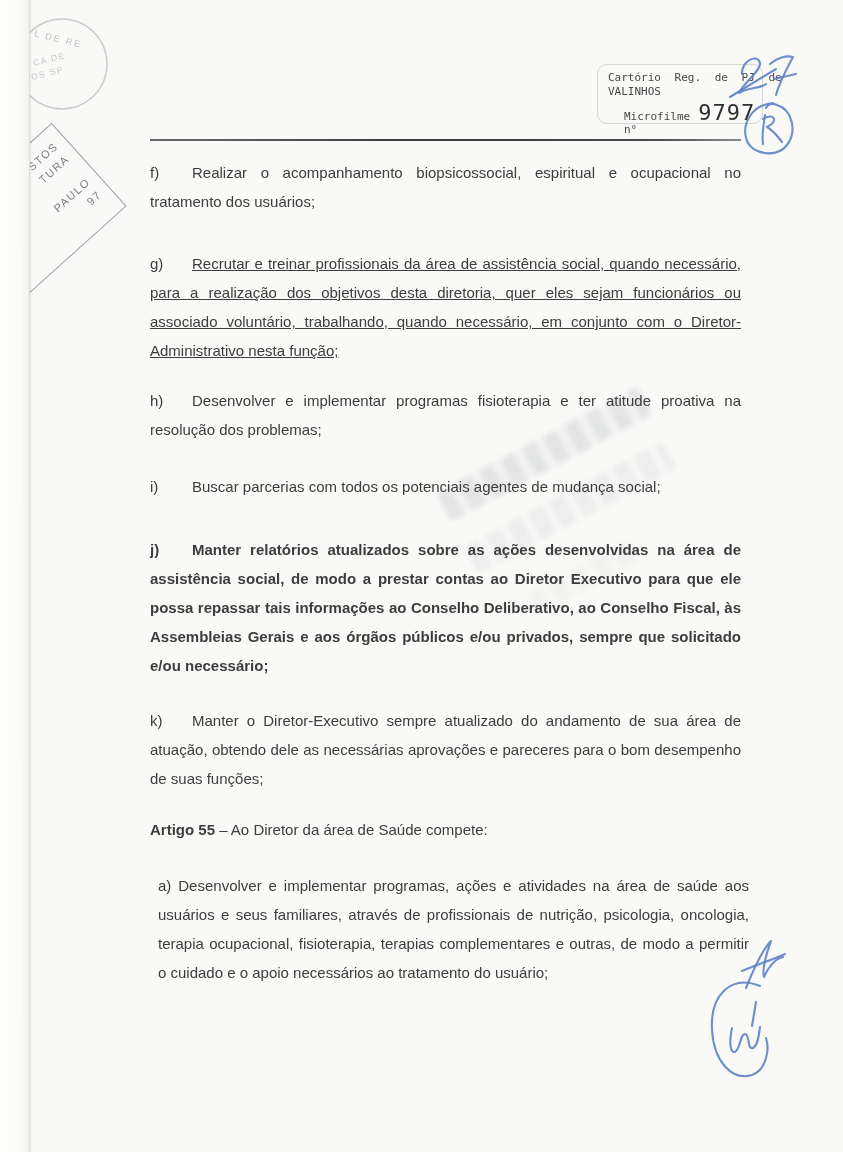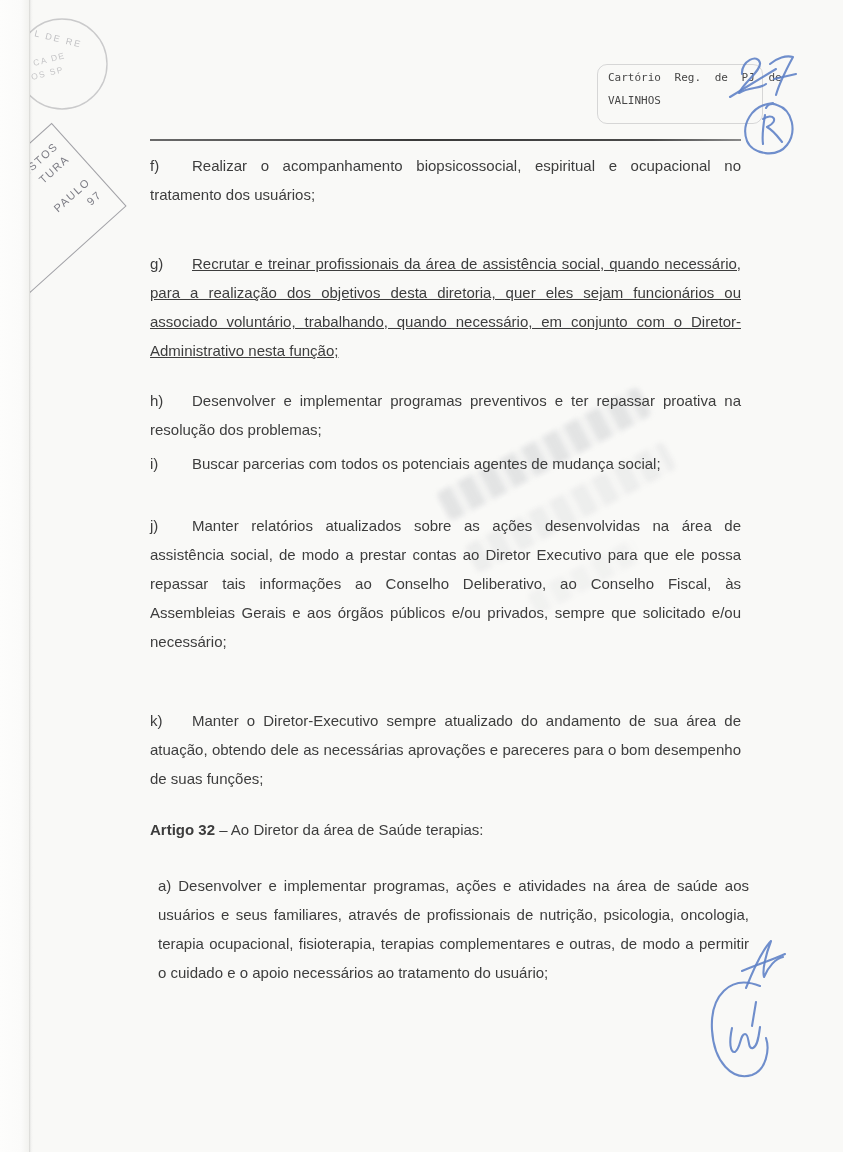--- a/index.html
+++ b/index.html
@@ -30,21 +30,21 @@
   }
   .rect-stamp .gap{height:14px;}
   
   .cartorio{
     position:absolute;left:597px;top:64px;width:166px;height:60px;z-index:2;
     border:1px solid rgba(90,90,100,0.22);border-radius:10px;
     font-family:"DejaVu Sans Mono",monospace;color:#474747;
     padding:6px 8px 0 10px;box-sizing:border-box;
   }
   .cartorio .l1{font-size:11px;word-spacing:7px;white-space:nowrap;}
-  .cartorio .l2{font-size:11px;margin-top:10px;}
+  .cartorio .l2{font-size:11px;margin-top:1px;}
   .cartorio .l3{display:flex;align-items:baseline;margin-top:2px;margin-left:16px;}
   .cartorio .l3 .lbl{font-size:11px;}
   .cartorio .l3 .num{font-size:22px;color:#2e2e2e;margin-left:8px;letter-spacing:1px;}
   
   .h-rule{
     position:absolute;left:150px;top:139px;width:591px;height:2px;z-index:2;
     background:linear-gradient(to right,#6a6a6a,#3a3a3a 45%,#4a4a4a 85%,#8a8a8a);
   }
   
   .ink{position:absolute;z-index:3;}
@@ -82,57 +82,61 @@
   <div>PAULO</div>
   <div>97</div>
 </div>
 
 <div class="left-strip"></div>
 <div class="edge-line"></div>
 
 <div class="cartorio">
   <div class="l1">Cartório Reg. de PJ de</div>
   <div class="l2">VALINHOS</div>
+  <div class="l3">
+    <span class="lbl">Microfilme n°</span>
+    <span class="num">9797</span>
+  </div>
 </div>
 
 <svg class="ink" style="left:728px;top:40px;" width="82" height="64" viewBox="0 0 82 64">
   <path d="M14 34 C 13 21, 30 13, 32 23 C 33 31, 16 42, 11 53 C 21 47, 32 49, 38 44"></path>
   <path d="M2 57 L 48 29"></path>
   <path d="M42 24 C 49 18, 58 15, 65 17 C 58 30, 51 44, 48 55"></path>
   <path d="M46 39 L 68 34"></path>
 </svg>
 
 <svg class="ink" style="left:737px;top:97px;" width="66" height="62" viewBox="0 0 66 62">
   <path d="M36 6 C 14 8, 4 28, 10 44 C 16 58, 40 61, 50 48 C 60 35, 56 13, 40 8 C 35 6, 31 7, 29 11"></path>
   <path d="M28 18 C 26 30, 25 40, 26 47"></path>
   <path d="M26 22 C 36 15, 43 24, 30 30 C 37 34, 41 40, 45 45"></path>
 </svg>
 
 <div class="h-rule"></div>
 
-<p class="doc-text" style="top:136px;">
+<p class="doc-text" style="top:143px;">
   <span class="letter">f)</span><span>Realizar o acompanhamento biopsicossocial, espiritual e ocupacional no tratamento dos usuários;</span>
 </p>
 <p class="doc-text" style="top:234px;text-decoration:underline;">
   <span class="letter">g)</span><span>Recrutar e treinar profissionais da área de assistência social, quando necessário, para a realização dos objetivos desta diretoria, quer eles sejam funcionários ou associado voluntário, trabalhando, quando necessário, em conjunto com o Diretor-Administrativo nesta função;</span>
 </p>
 <p class="doc-text" style="top:371px;">
-  <span class="letter">h)</span><span>Desenvolver e implementar programas preventivos e ter repassar proativa na resolução dos problemas;</span>
+  <span class="letter">h)</span><span>Desenvolver e implementar programas fisioterapia e ter atitude proativa na resolução dos problemas;</span>
 </p>
-<p class="doc-text" style="top:434px;">
+<p class="doc-text" style="top:457px;">
   <span class="letter">i)</span><span>Buscar parcerias com todos os potenciais agentes de mudança social;</span>
 </p>
-<p class="doc-text" style="top:496px;">
+<p class="doc-text" style="top:520px;font-weight:bold;">
   <span class="letter">j)</span><span>Manter relatórios atualizados sobre as ações desenvolvidas na área de assistência social, de modo a prestar contas ao Diretor Executivo para que ele possa repassar tais informações ao Conselho Deliberativo, ao Conselho Fiscal, às Assembleias Gerais e aos órgãos públicos e/ou privados, sempre que solicitado e/ou necessário;</span>
 </p>
 <p class="doc-text" style="top:691px;">
   <span class="letter">k)</span><span>Manter o Diretor-Executivo sempre atualizado do andamento de sua área de atuação, obtendo dele as necessárias aprovações e pareceres para o bom desempenho de suas funções;</span>
 </p>
 <p class="doc-text" style="top:800px;">
-  <span class="bold">Artigo 32</span><span> – Ao Diretor da área de Saúde terapias:</span>
+  <span class="bold">Artigo 55</span><span> – Ao Diretor da área de Saúde compete:</span>
 </p>
 <p class="doc-text" style="top:856px;margin-left:8px;">
   <span>a) Desenvolver e implementar programas, ações e atividades na área de saúde aos usuários e seus familiares, através de profissionais de nutrição, psicologia, oncologia, terapia ocupacional, fisioterapia, terapias complementares e outras, de modo a permitir o cuidado e o apoio necessários ao tratamento do usuário;</span>
 </p>
 
 <svg class="ink" style="left:736px;top:936px;" width="54" height="60" viewBox="0 0 54 60">
   <path d="M10 52 C 18 32, 28 12, 35 5 C 30 18, 26 34, 28 41 C 32 31, 40 22, 47 21"></path>
   <path d="M6 35 C 20 29, 36 24, 49 18"></path>
 </svg>
 

